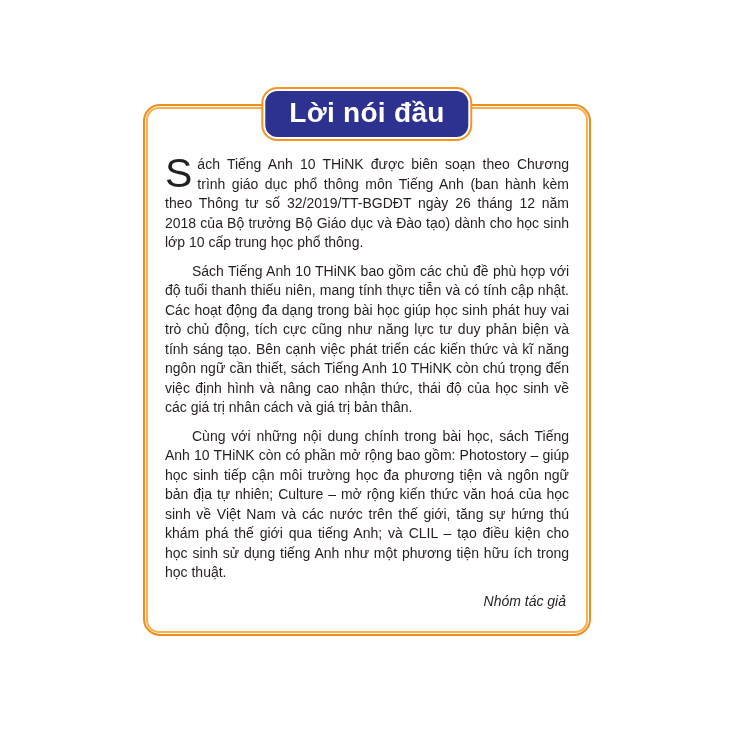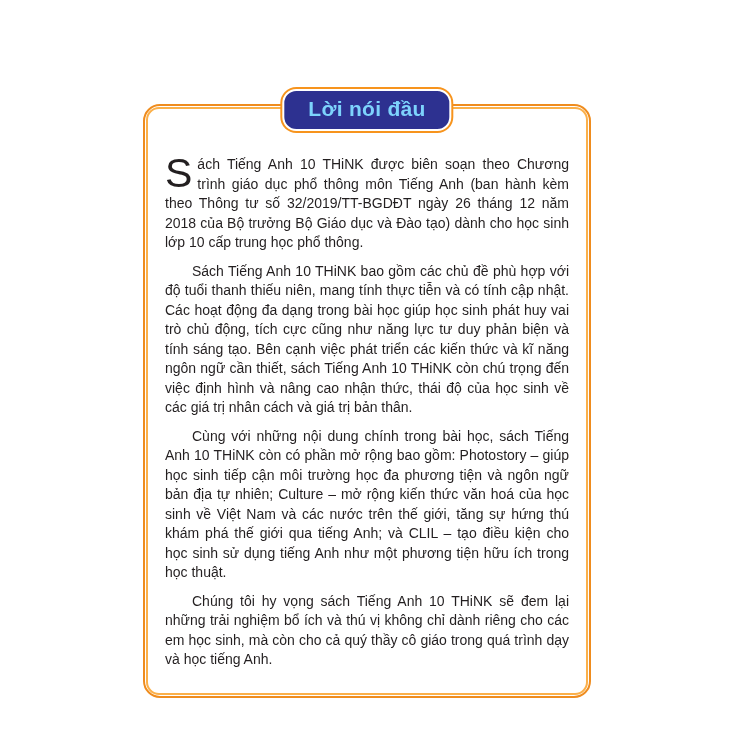--- a/index.html
+++ b/index.html
@@ -31,22 +31,22 @@
     top: -17px; left: 50%;
     transform: translateX(-50%);
     background: var(--badge-bg, #2d3190);
     border: 2px solid #ffffff;
     box-shadow: 0 0 0 2px var(--badge-ring, #f7941d);
     border-radius: 14px;
     padding: 6px 24px 8px 24px;
     white-space: nowrap;
   }
   .badge span {
-    color: #7dd3fc;
-    font-size: 21px;
+    color: #ffffff;
+    font-size: 28px;
     font-weight: bold;
     letter-spacing: 0.3px;
   }
 
   .content {
     color: var(--text, #231f20);
     font-size: 14px;
     line-height: 19.5px;
     text-align: justify;
   }
@@ -74,18 +74,18 @@
   <div class="foreword-box">
     <div class="badge">
       <span>Lời nói đầu</span>
     </div>
     <div class="foreword-inner">
       <div class="content">
         <div>
             <p class="para"><span class="dropcap">S</span><span>ách </span><span class="b">Tiếng Anh 10 THiNK</span><span> được biên soạn theo Chương trình giáo dục phổ thông môn Tiếng Anh (ban hành kèm theo Thông tư số 32/2019/TT-BGDĐT ngày 26 tháng 12 năm 2018 của Bộ trưởng Bộ Giáo dục và Đào tạo) dành cho học sinh lớp 10 cấp trung học phổ thông.</span></p>
             <p class="para indented"><span>Sách </span><span class="b">Tiếng Anh 10 THiNK</span><span> bao gồm các chủ đề phù hợp với độ tuổi thanh thiếu niên, mang tính thực tiễn và có tính cập nhật. Các hoạt động đa dạng trong bài học giúp học sinh phát huy vai trò chủ động, tích cực cũng như năng lực tư duy phản biện và tính sáng tạo. Bên cạnh việc phát triển các kiến thức và kĩ năng ngôn ngữ cần thiết, sách </span><span class="b">Tiếng Anh 10 THiNK</span><span> còn chú trọng đến việc định hình và nâng cao nhận thức, thái độ của học sinh về các giá trị nhân cách và giá trị bản thân.</span></p>
             <p class="para indented"><span>Cùng với những nội dung chính trong bài học, sách </span><span class="b">Tiếng Anh 10 THiNK</span><span> còn có phần mở rộng bao gồm: Photostory – giúp học sinh tiếp cận môi trường học đa phương tiện và ngôn ngữ bản địa tự nhiên; Culture – mở rộng kiến thức văn hoá của học sinh về Việt Nam và các nước trên thế giới, tăng sự hứng thú khám phá thế giới qua tiếng Anh; và CLIL – tạo điều kiện cho học sinh sử dụng tiếng Anh như một phương tiện hữu ích trong học thuật.</span></p>
-            <p class="para indented"><span>Chúng tôi hy vọng sách </span><span class="b">Tiếng Anh 10 THiNK</span><span> sẽ đem lại những trải nghiệm bổ ích và thú vị không chỉ dành riêng cho các em học sinh, mà còn cho cả quý thầy cô giáo trong quá trình dạy và học tiếng Anh.</span></p>
           </div>
+        <p class="signature">Nhóm tác giả</p>
       </div>
     </div>
   </div>
 </div>
 
 </body></html>

